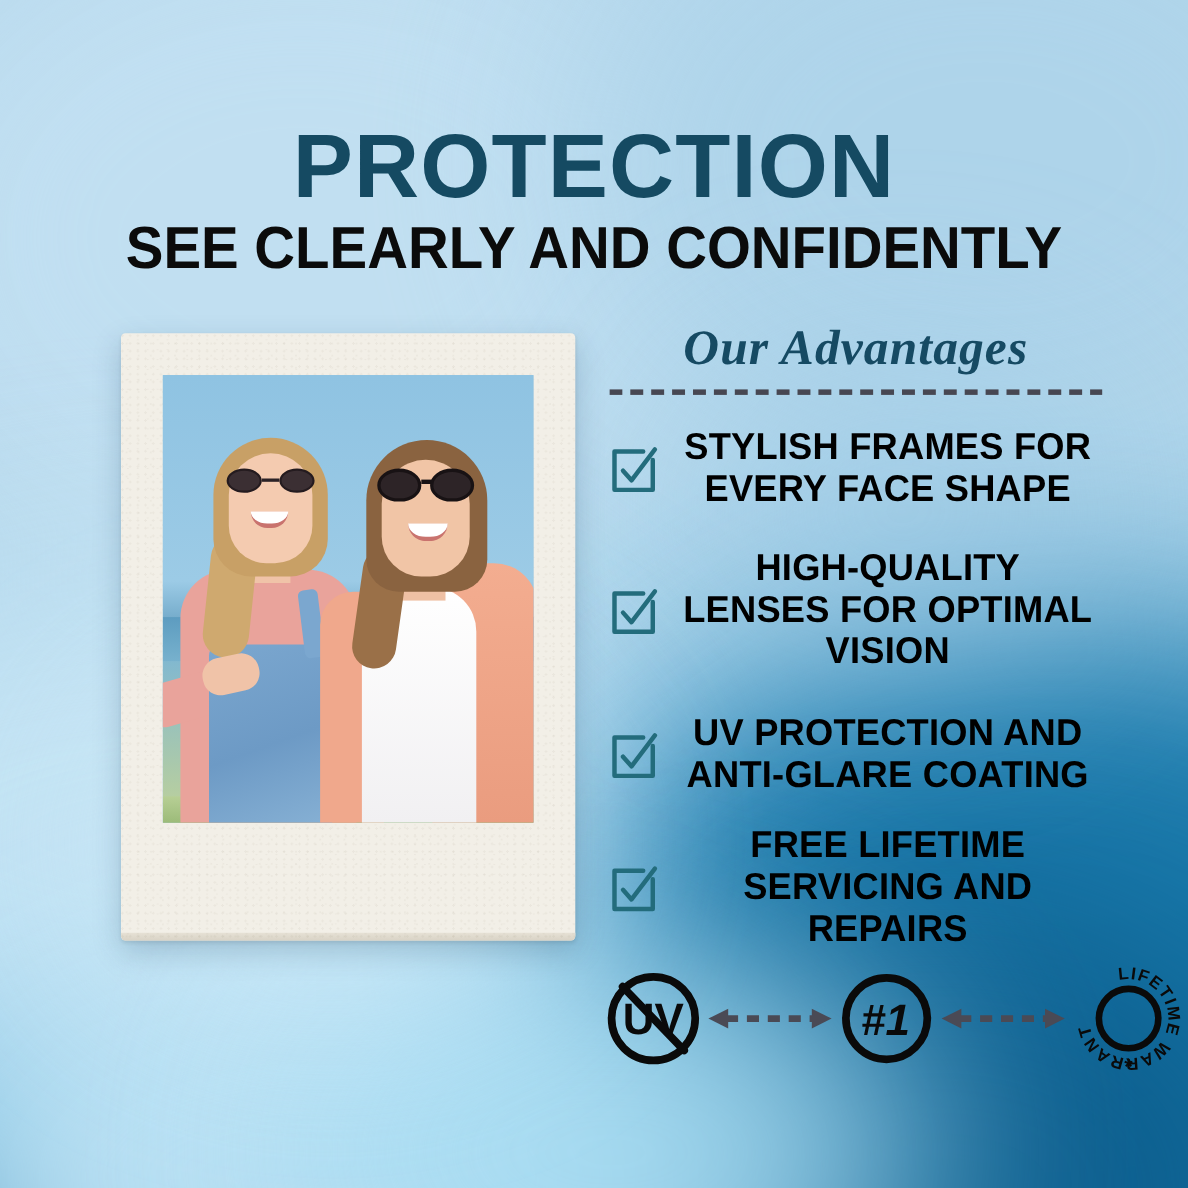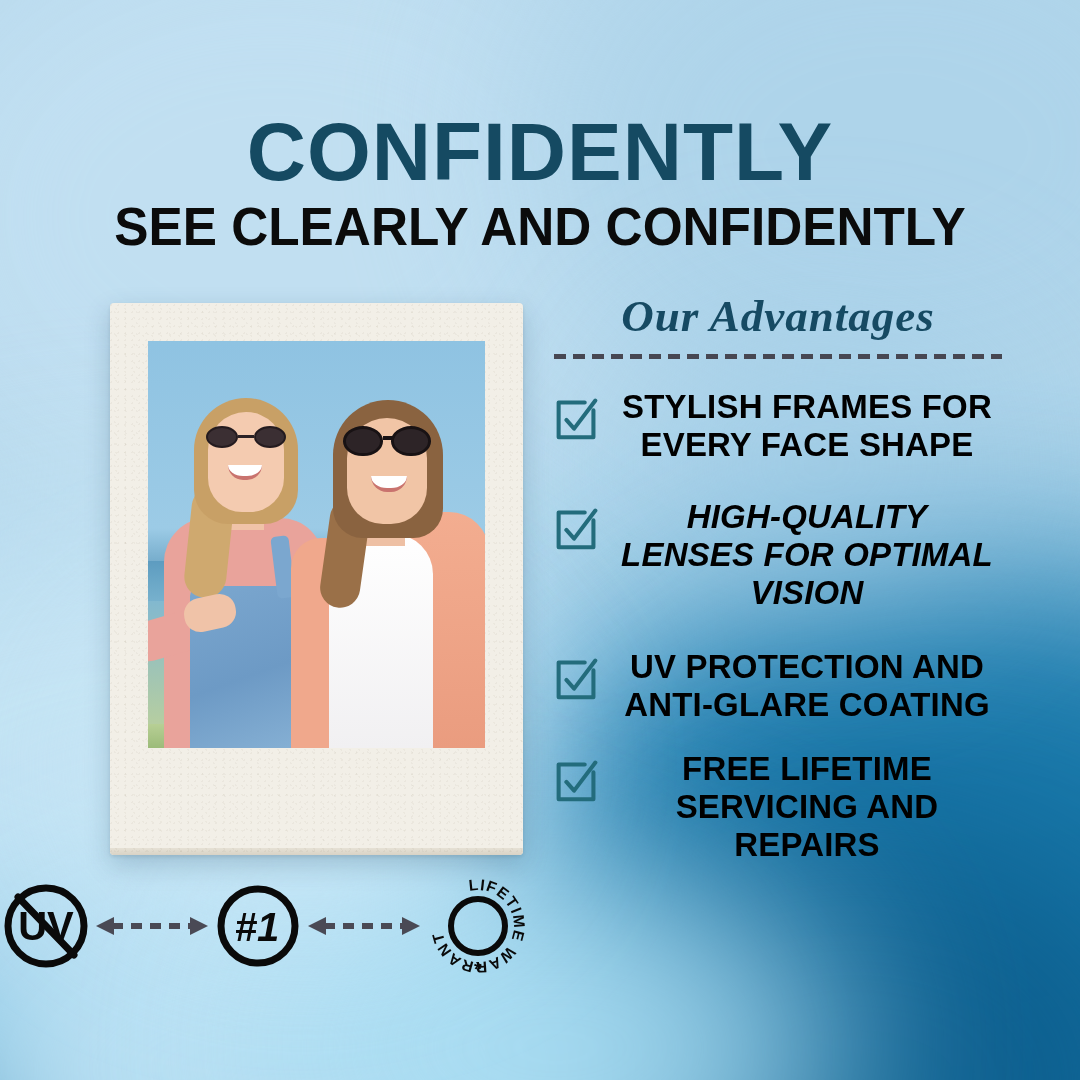--- a/index.html
+++ b/index.html
@@ -114,35 +114,35 @@
     text-align:center; color:#164A63;
     font-family:"Liberation Serif", serif;
     font-style:italic; font-weight:bold; font-size:45px; line-height:1.1;
     letter-spacing:1px;
   }
   .divider { margin:12px 6px 0 6px; height:5px;
     background-image:linear-gradient(to right,#474752 0 62%,transparent 62% 100%);
     background-size:19px 5px; background-repeat:repeat-x; }
 
   .adv-list { margin-top:28px; }
-  .adv-item { display:flex; align-items:flex-start; margin-bottom:26px; }
+  .adv-item { display:flex; align-items:center; margin-bottom:26px; }
   .adv-item:last-child { margin-bottom:13px; }
   .cbox { flex:0 0 58px; width:58px; height:58px; margin-top:2px; }
   .adv-text {
     flex:1; text-align:center; color:#000;
     font-size:34px; font-weight:bold; line-height:1.12; letter-spacing:.2px;
     padding:0 4px; transform:scaleX(.97); transform-origin:center;
   }
   .adv-item.i1 { margin-bottom:34px; }
-  .adv-item.i2 { margin-bottom:36px;font-style:italic; }
+  .adv-item.i2 { margin-bottom:36px; }
   .adv-item.i3 { }
 
   
   .badges { position:absolute; left:0; right:0; top:872px; z-index:5;
-            display:flex; align-items:center; justify-content:flex-start; gap:0; }
+            display:flex; align-items:center; justify-content:flex-end; gap:0; }
   .badge-svg { display:block; }
   .arrow { width:120px; height:26px; }
 
   .sr { position:absolute; width:1px; height:1px; overflow:hidden; clip:rect(0 0 0 0); white-space:nowrap; }
 </style>
 </head>
 <body>
 
 <div id="bg">
   <div class="bg-base"></div>
@@ -151,21 +151,21 @@
   <div class="blob b3"></div>
   <div class="blob b4"></div>
   <div class="blob b5"></div>
   <div class="blob b6"></div>
   <div class="blob b7"></div>
   <div class="blob b8"></div>
   <div class="blob b9"></div>
 </div>
 
 <div class="header">
-  <div class="title">CONFIDENTLY</div>
+  <div class="title">PROTECTION</div>
   <div class="subtitle">SEE CLEARLY AND CONFIDENTLY</div>
 </div>
 
 <div class="polaroid">
   <div class="photo">
     <div class="sky"></div>
     <div class="sea"></div>
     <div class="grass"></div>
 
     <div class="person p1">

